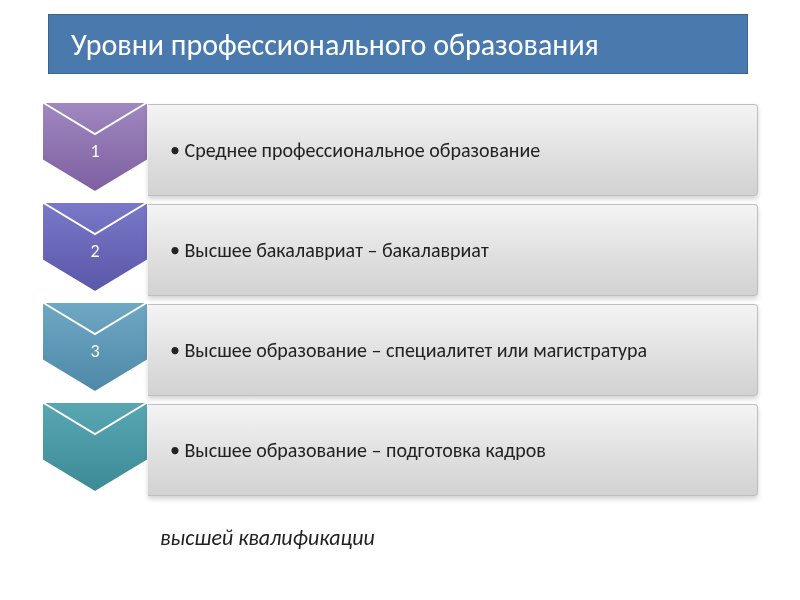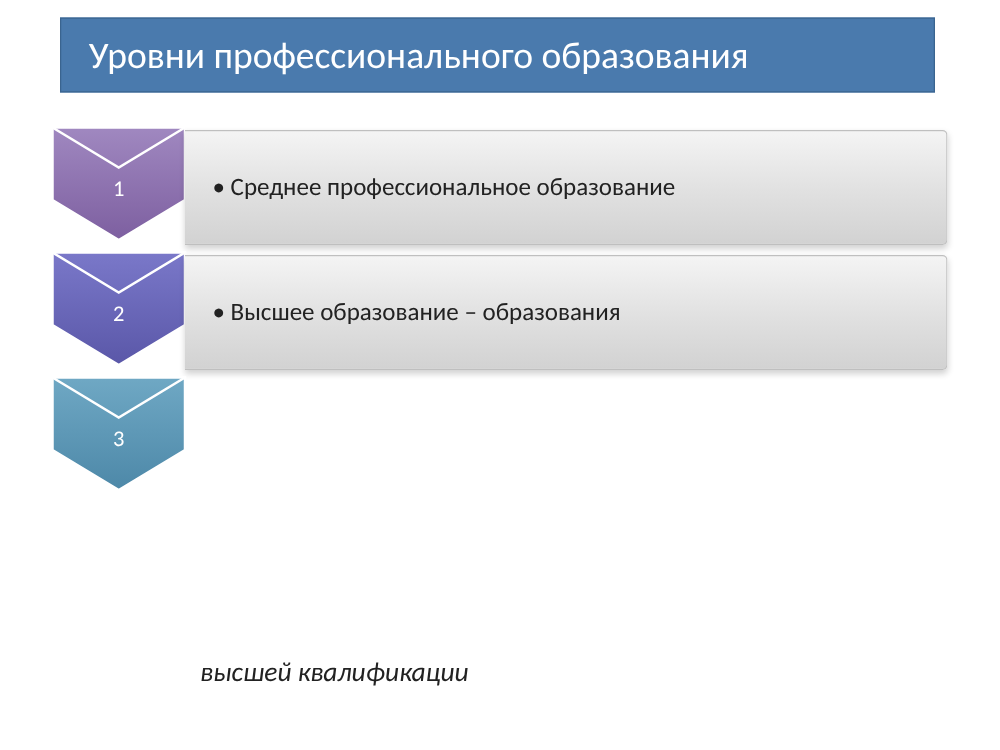--- a/index.html
+++ b/index.html
@@ -99,38 +99,59 @@
               <stop offset="0%" stop-color="#7a78c9"></stop>
               <stop offset="100%" stop-color="#5a57a8"></stop>
             </linearGradient>
           </defs>
           <path d="M2 2 L108 2 L108 60 L55 92 L2 60 Z" fill="url(#g2)" stroke="#fff" stroke-width="2"></path>
           <path d="M2 2 L55 34 L108 2" fill="none" stroke="#fff" stroke-width="2"></path>
         </svg>
       </div>
       <div class="chevron-num">2</div>
       <div class="box">
-        <div class="bullet">• Высшее образование – образования</div>
+        <div class="bullet">• Высшее бакалавриат – бакалавриат</div>
       </div>
     </div>
 
     <div class="row">
       <div class="chevron">
         <svg viewBox="0 0 110 95">
           <defs>
             <linearGradient id="g3" x1="0" y1="0" x2="0" y2="1">
               <stop offset="0%" stop-color="#6fa8c4"></stop>
               <stop offset="100%" stop-color="#4d88a8"></stop>
             </linearGradient>
           </defs>
           <path d="M2 2 L108 2 L108 60 L55 92 L2 60 Z" fill="url(#g3)" stroke="#fff" stroke-width="2"></path>
           <path d="M2 2 L55 34 L108 2" fill="none" stroke="#fff" stroke-width="2"></path>
         </svg>
       </div>
       <div class="chevron-num">3</div>
+      <div class="box">
+        <div class="bullet">• Высшее образование – специалитет или магистратура</div>
+      </div>
     </div>
 
+    <div class="row">
+      <div class="chevron">
+        <svg viewBox="0 0 110 95">
+          <defs>
+            <linearGradient id="g4" x1="0" y1="0" x2="0" y2="1">
+              <stop offset="0%" stop-color="#5aa7b4"></stop>
+              <stop offset="100%" stop-color="#3c8a96"></stop>
+            </linearGradient>
+          </defs>
+          <path d="M2 2 L108 2 L108 60 L55 92 L2 60 Z" fill="url(#g4)" stroke="#fff" stroke-width="2"></path>
+          <path d="M2 2 L55 34 L108 2" fill="none" stroke="#fff" stroke-width="2"></path>
+        </svg>
+      </div>
+      <div class="chevron-num"></div>
+      <div class="box">
+        <div class="bullet">• Высшее образование – подготовка кадров</div>
+      </div>
+    </div>
 
   </div>
 
   <div class="footer-line">высшей квалификации</div>
 
 </div>
 
 </body></html>

